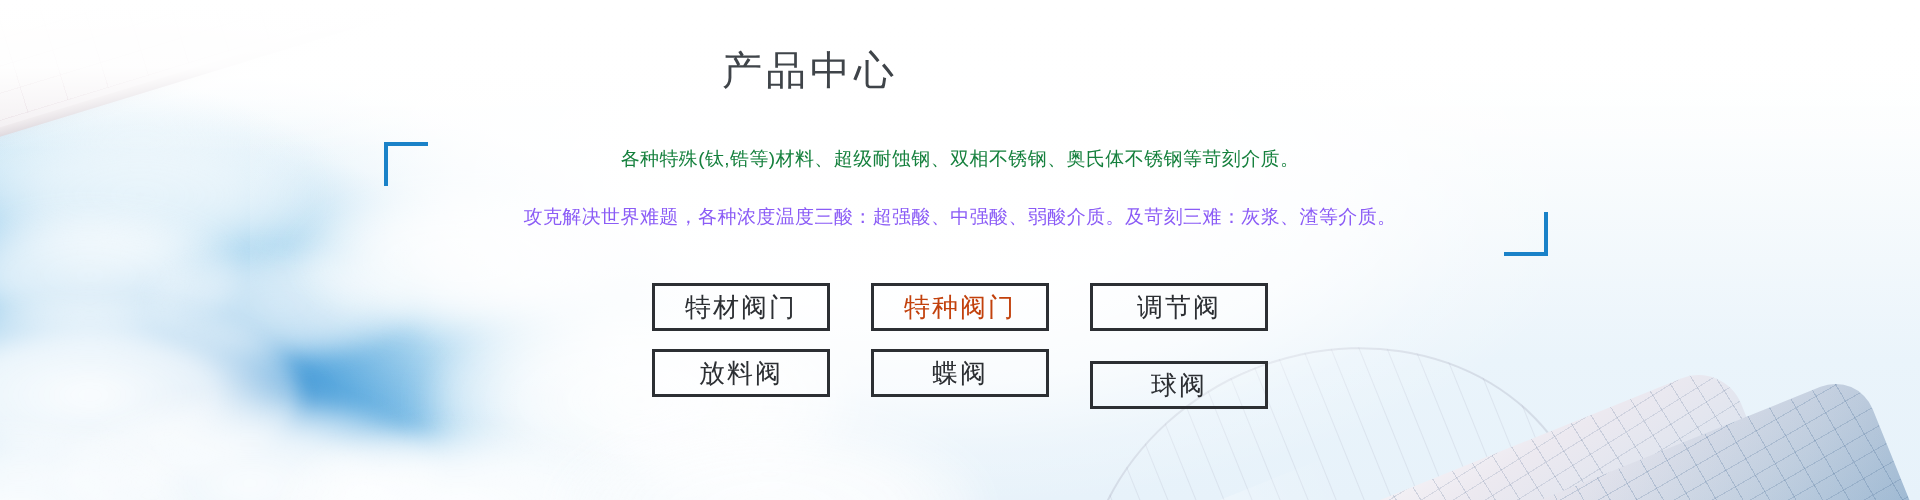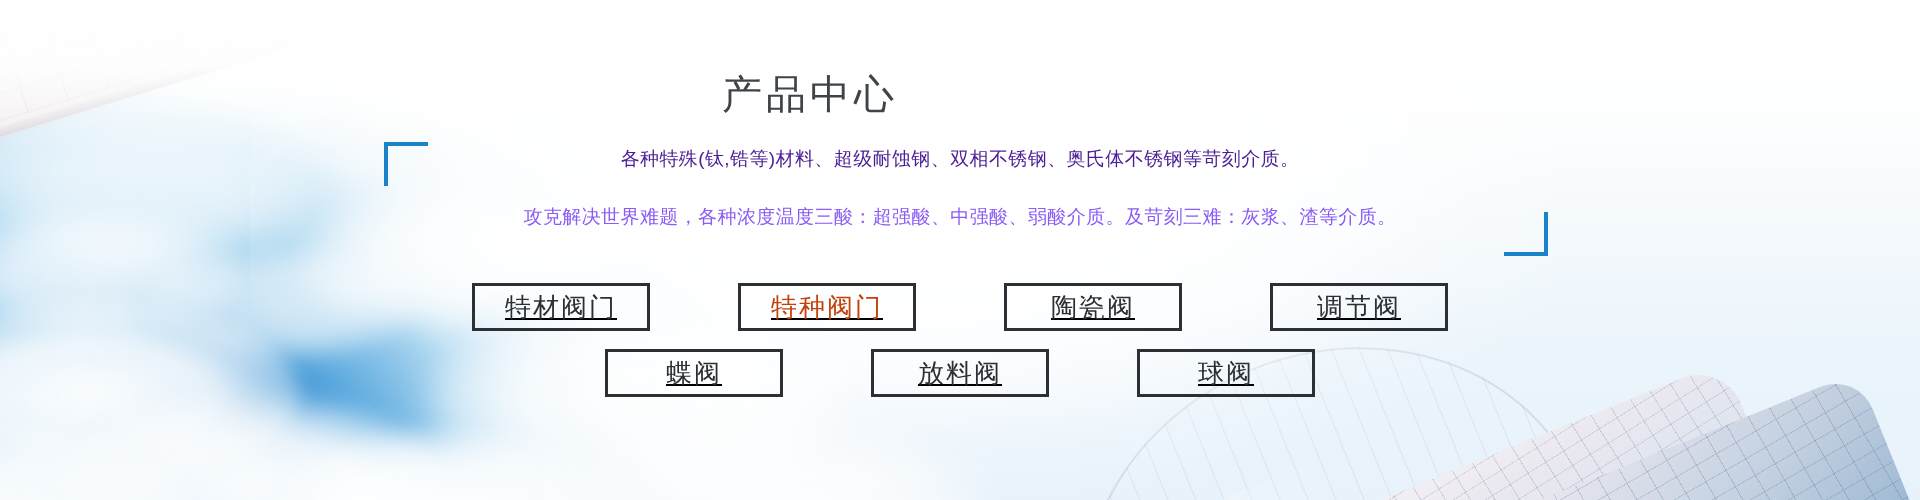--- a/index.html
+++ b/index.html
@@ -142,21 +142,21 @@
     background:linear-gradient(180deg, rgba(255,255,255,1) 0%, rgba(255,255,255,.92) 45%, rgba(255,255,255,.35) 80%, rgba(255,255,255,0) 100%);
     pointer-events:none;
   }
 
   
   .content {
     position:absolute; left:0; top:0; width:1920px; height:500px; z-index:20;
   }
 
   .page-title {
-    position:absolute; left:0; top:64px; width:1620px;
+    position:absolute; left:0; top:40px; width:1620px;
     text-align:center;
     font-size:40px; line-height:60px;
     color:#3f4449; letter-spacing:4px; font-weight:400;
   }
 
   .desc-block {
     position:absolute; left:0; top:140px; width:1920px;
     text-align:center;
   }
   .desc-line {
@@ -167,21 +167,21 @@
   .bracket {
     position:absolute; width:44px; height:44px; z-index:21;
   }
   .bracket-tl { left:384px; top:142px; border-left:4px solid; border-top:4px solid; }
   .bracket-br { right:372px; top:212px; border-right:4px solid; border-bottom:4px solid; }
 
   .cat-grid {
     position:absolute; left:0; top:283px; width:1920px;
     display:flex; flex-direction:column; align-items:center; gap:18px;
   }
-  .cat-row { display:flex; justify-content:center; gap:88px;text-decoration:underline; }
+  .cat-row { display:flex; justify-content:center; gap:41px; }
   .cat-btn {
     width:178px; height:48px;
     border:3px solid #2c2f33;
     background:transparent;
     display:flex; align-items:center; justify-content:center;
     font-size:26px; color:#2c2f33; letter-spacing:2px;
     font-family:"Liberation Sans","DejaVu Sans",sans-serif;
     cursor:pointer;
   }
 </style>
@@ -227,32 +227,31 @@
   <div class="top-wash"></div>
 
   <div class="content">
 
     <div class="page-title" style="color: rgb(63, 68, 73);">产品中心</div>
 
     <div class="bracket bracket-tl" style="border-color: rgb(26, 130, 200);"></div>
     <div class="bracket bracket-br" style="border-color: rgb(26, 130, 200);"></div>
 
     <div class="desc-block">
-      <div class="desc-line" style="color: #4c1d95;">各种特殊(钛,锆等)材料、超级耐蚀钢、双相不锈钢、奥氏体不锈钢等苛刻介质。</div>
+      <div class="desc-line" style="color: #15803d;">各种特殊(钛,锆等)材料、超级耐蚀钢、双相不锈钢、奥氏体不锈钢等苛刻介质。</div>
       <div class="desc-line" style="color: #8b5cf6;">攻克解决世界难题，各种浓度温度三酸：超强酸、中强酸、弱酸介质。及苛刻三难：灰浆、渣等介质。</div>
     </div>
 
     <div class="cat-grid">
       <div class="cat-row">
         <div class="cat-btn" style="border-color: rgb(44, 47, 51); color: rgb(44, 47, 51);">特材阀门</div>
         <div class="cat-btn" style="border-color: rgb(44, 47, 51); color: #c2410c;">特种阀门</div>
-        <div class="cat-btn" style="border-color: rgb(44, 47, 51); color: rgb(44, 47, 51);">陶瓷阀</div>
         <div class="cat-btn" style="border-color: rgb(44, 47, 51); color: rgb(44, 47, 51);">调节阀</div>
       </div>
       <div class="cat-row">
+        <div class="cat-btn" style="border-color: rgb(44, 47, 51); color: rgb(44, 47, 51);">放料阀</div>
         <div class="cat-btn" style="border-color: rgb(44, 47, 51); color: rgb(44, 47, 51);">蝶阀</div>
-        <div class="cat-btn" style="border-color: rgb(44, 47, 51); color: rgb(44, 47, 51);">放料阀</div>
-        <div class="cat-btn" style="border-color: rgb(44, 47, 51); color: rgb(44, 47, 51);">球阀</div>
+        <div class="cat-btn" style="border-color: rgb(44, 47, 51); color: rgb(44, 47, 51); margin-top: 12px;">球阀</div>
       </div>
     </div>
 
   </div>
 </div>
 
 </body></html>

